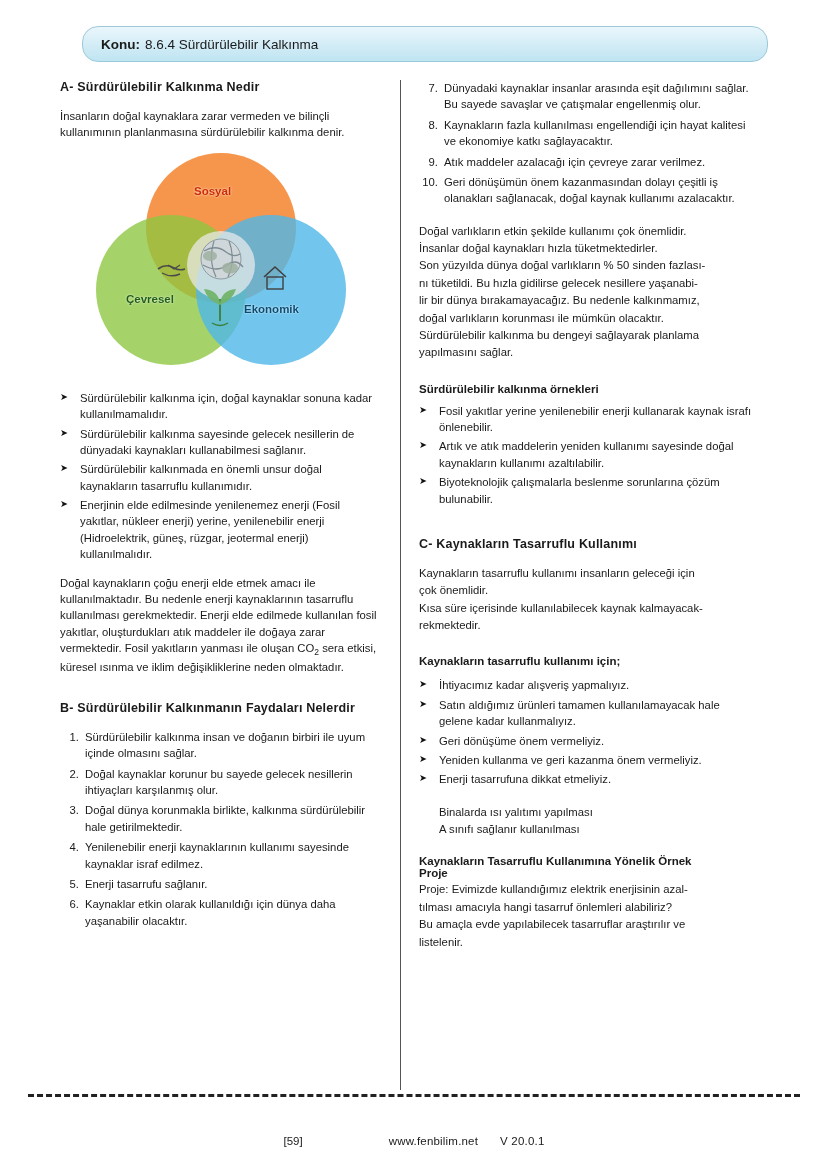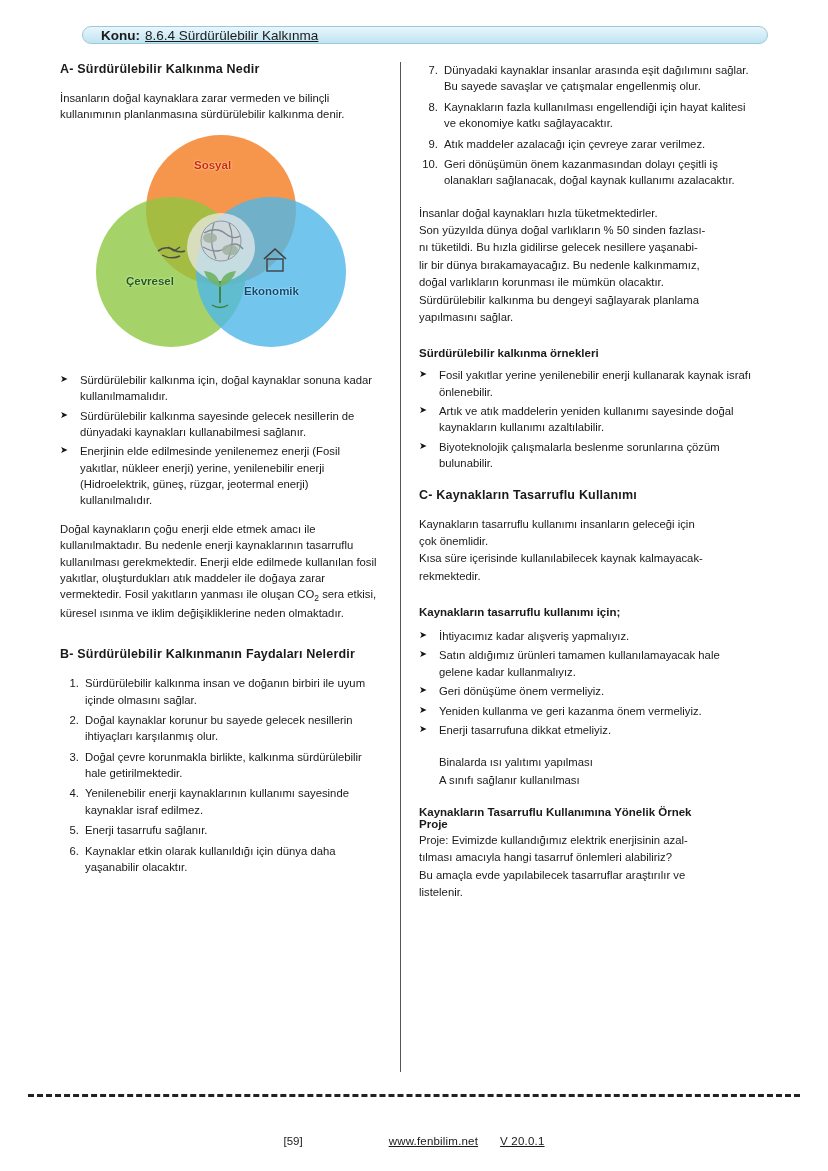--- a/index.html
+++ b/index.html
@@ -11,30 +11,30 @@
     color:#1a1a1a;
   }
   .page {
     position:relative;
     width:828px; height:1171px;
     padding: 26px 60px 0 60px;
   }
   
   .title-bar {
     margin: 0 0 18px 22px;
-    height: 18px;
+    height: 36px;
     border-radius: 16px 16px 16px 16px;
     background: linear-gradient(to bottom, #eaf6fb 0%, #d6eef7 45%, #bfe4f2 100%);
     border: 1px solid #9cc9da;
     display:flex; align-items:center;
     padding-left: 18px;
     font-size: 13.5px;
   }
   .title-bar .label { font-weight:bold; margin-right:5px; }
-  .title-bar .value { font-weight:normal;text-decoration:underline; }
+  .title-bar .value { font-weight:normal; }
 
   
   .cols {
     display:flex;
     height: 1015px;
   }
   .col-left {
     width: 340px;
     padding-right: 18px;
   }
@@ -101,37 +101,37 @@
   }
   .venn { position:relative; width: 250px; height: 215px; }
   .circle { position:absolute; width:150px; height:150px; border-radius:50%; }
   .c-top { left:50px; top:0; background: rgba(244,124,32,0.80); }
   .c-left { left:0; top:62px; background: rgba(141,198,63,0.78); }
   .c-right { left:100px; top:62px; background: rgba(79,183,232,0.80); }
   .venn-label {
     position:absolute; font-size:11.5px; font-weight:bold; color:#d32f02;
     text-shadow: 0 0 2px #fff;
   }
-  .lbl-sosyal { left: 98px; top: 24px; color:#cf2a00;}
+  .lbl-sosyal { left: 98px; top: 32px; color:#cf2a00;}
   .lbl-cevre { left: 22px; top: 140px; color:#1f5d14;padding-left:8px;}
   .lbl-ekon  { left: 148px; top: 150px; color:#0b4c73;}
   .venn svg { position:absolute; left:0; top:0; }
 
   
   .dashline {
     position:absolute; left:28px; right:28px; bottom:74px;
     border-top: 3px dashed #222;
   }
   .footer {
     position:absolute; left:0; right:0; bottom: 24px;
     display:flex; justify-content:center; align-items:center;
     font-size:11.5px;
   }
   .footer .page-no { margin-right: 86px; }
-  .footer .site { letter-spacing:0.2px;text-decoration:underline; }
+  .footer .site { letter-spacing:0.2px; }
   sub { font-size: 8.5px; }
   .ital { }
 </style>
 </head>
 <body>
 
 <div class="page">
 
   <div class="title-bar">
     <span class="label">Konu:</span>
@@ -181,70 +181,72 @@
 
           <div class="venn-label lbl-sosyal">Sosyal</div>
           <div class="venn-label lbl-cevre">Çevresel</div>
           <div class="venn-label lbl-ekon">Ekonomik</div>
         </div>
       </div>
 
       <ul class="arrow">
         <li>Sürdürülebilir kalkınma için, doğal kaynaklar sonuna kadar kullanılmamalıdır.</li>
         <li>Sürdürülebilir kalkınma sayesinde gelecek nesillerin de dünyadaki kaynakları kullanabilmesi sağlanır.</li>
+        <li>Sürdürülebilir kalkınmada en önemli unsur doğal kaynakların tasarruflu kullanımıdır.</li>
         <li>Enerjinin elde edilmesinde yenilenemez enerji (Fosil yakıtlar, nükleer enerji) yerine, yenilenebilir enerji (Hidroelektrik, güneş, rüzgar, jeotermal enerji) kullanılmalıdır.</li>
       </ul>
 
       <p class="body">
         <span>Doğal kaynakların çoğu enerji elde etmek amacı ile kullanılmaktadır. Bu nedenle enerji kaynaklarının tasarruflu kullanılması gerekmektedir. Enerji elde edilmede kullanılan fosil yakıtlar, oluşturdukları atık maddeler ile doğaya zarar vermektedir. Fosil yakıtların yanması ile oluşan</span>
         <span class="ital"><span>CO</span><sub>2</sub></span><span> sera etkisi, küresel ısınma ve iklim değişikliklerine neden olmaktadır.</span>
       </p>
 
       <h2 class="sec" style="margin-top:26px">B- Sürdürülebilir Kalkınmanın Faydaları Nelerdir</h2>
 
       <ol class="num">
         <li>Sürdürülebilir kalkınma  insan ve doğanın birbiri ile uyum içinde olmasını sağlar.</li>
         <li>Doğal kaynaklar korunur bu sayede gelecek nesillerin ihtiyaçları karşılanmış olur.</li>
-        <li>Doğal çevre korunmakla birlikte, kalkınma sürdürülebilir hale getirilmektedir.</li>
+        <li>Doğal dünya korunmakla birlikte, kalkınma sürdürülebilir hale getirilmektedir.</li>
         <li>Yenilenebilir enerji kaynaklarının kullanımı sayesinde kaynaklar israf edilmez.</li>
         <li>Enerji tasarrufu sağlanır.</li>
         <li>Kaynaklar etkin olarak kullanıldığı için dünya daha yaşanabilir olacaktır.</li>
       </ol>
     </div>
 
     <div class="divider"></div>
 
     <div class="col-right">
 
       <ol class="num" start="7">
         <li>Dünyadaki kaynaklar insanlar arasında eşit dağılımını sağlar. Bu sayede savaşlar ve çatışmalar engellenmiş olur.</li>
         <li>Kaynakların fazla kullanılması engellendiği için hayat kalitesi ve ekonomiye katkı sağlayacaktır.</li>
         <li>Atık maddeler azalacağı için çevreye zarar verilmez.</li>
         <li>Geri dönüşümün önem kazanmasından dolayı çeşitli iş olanakları sağlanacak, doğal kaynak kullanımı azalacaktır.</li>
       </ol>
 
       <div class="lines" style="margin:16px 0 20px 0;">
+        <div>Doğal varlıkların etkin şekilde kullanımı çok önemlidir.</div>
         <div>İnsanlar doğal kaynakları hızla tüketmektedirler.</div>
         <div>Son yüzyılda dünya doğal varlıkların % 50 sinden fazlası-</div>
         <div>nı tüketildi. Bu hızla gidilirse gelecek nesillere yaşanabi-</div>
         <div>lir bir dünya bırakamayacağız. Bu nedenle kalkınmamız,</div>
         <div>doğal varlıkların korunması ile mümkün olacaktır.</div>
         <div>Sürdürülebilir kalkınma bu dengeyi sağlayarak planlama</div>
         <div>yapılmasını sağlar.</div>
       </div>
 
       <h3 class="sub" style="margin-top:22px">Sürdürülebilir kalkınma örnekleri</h3>
 
       <ul class="arrow">
         <li>Fosil yakıtlar yerine yenilenebilir enerji kullanarak kaynak israfı önlenebilir.</li>
         <li>Artık ve atık maddelerin yeniden kullanımı sayesinde doğal kaynakların kullanımı azaltılabilir.</li>
         <li>Biyoteknolojik çalışmalarla beslenme sorunlarına çözüm bulunabilir.</li>
       </ul>
 
-      <h2 class="sec" style="margin-top:16px">C- Kaynakların Tasarruflu Kullanımı</h2>
+      <h2 class="sec" style="margin-top:30px">C- Kaynakların Tasarruflu Kullanımı</h2>
 
       <div class="lines" style="margin:0 0 22px 0;">
         <div>Kaynakların tasarruflu kullanımı insanların geleceği için</div>
         <div>çok önemlidir.</div>
         <div>Kısa süre içerisinde kullanılabilecek kaynak kalmayacak-</div>
         <div>rekmektedir.</div>
       </div>
 
       <h3 class="sub" style="margin-bottom:10px">Kaynakların tasarruflu kullanımı için;</h3>
 

